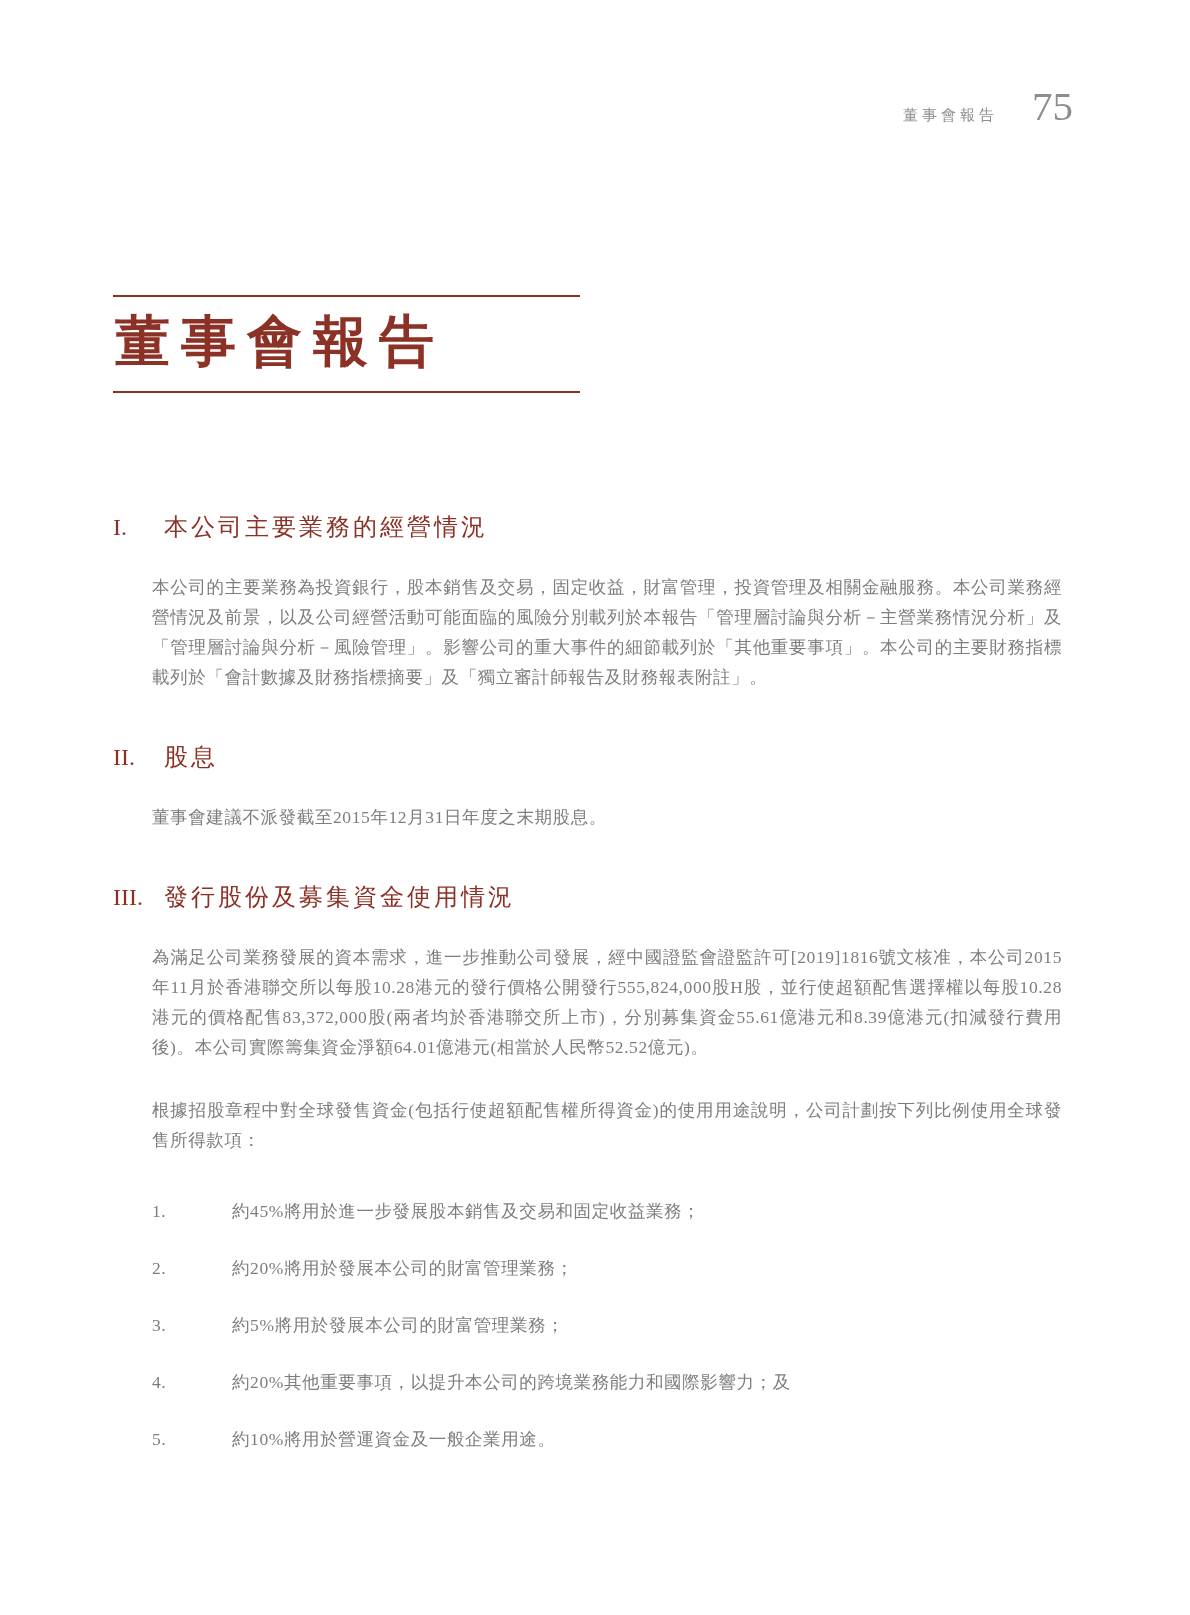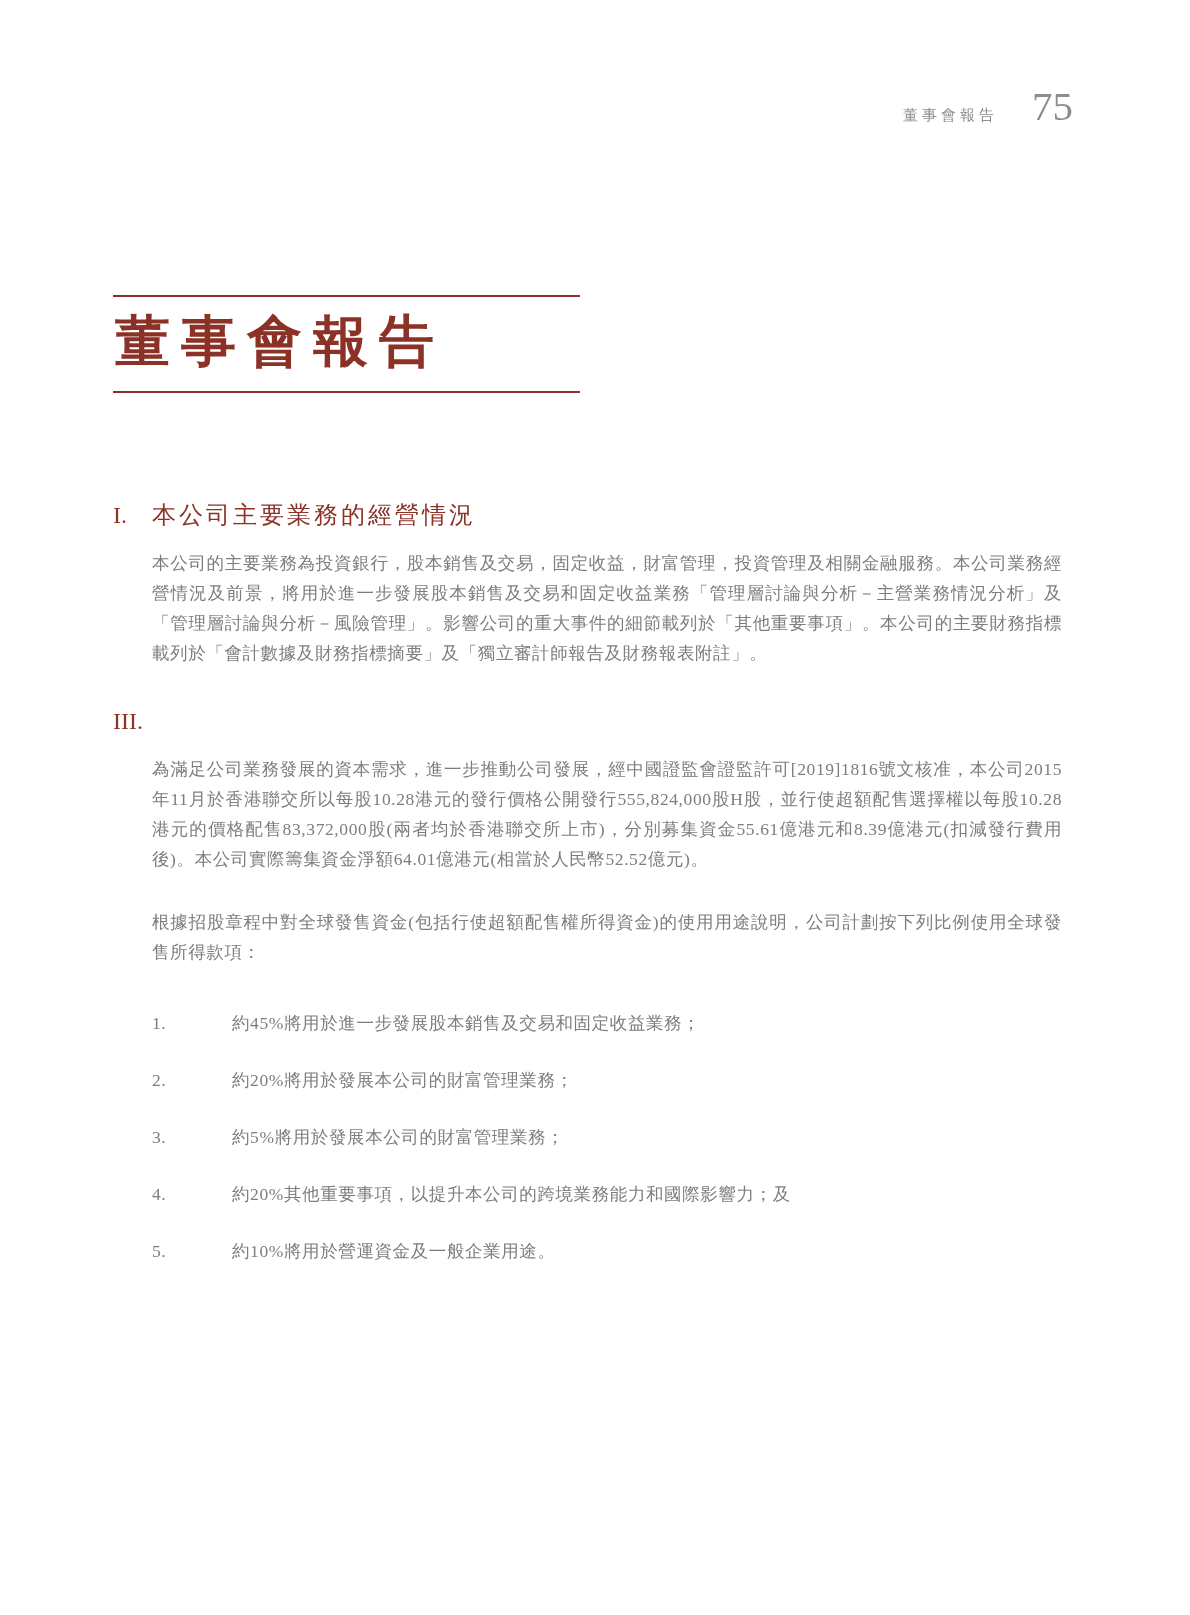--- a/index.html
+++ b/index.html
@@ -28,21 +28,21 @@
   .doc-title{
     margin:0;color:var(--accent);font-size:55px;line-height:1.05;
     font-weight:bold;letter-spacing:11px;
   }
   .content{margin:106px 128px 0 113px;}
   .sec{margin-top:0;}
   .sec + .sec{margin-top:37px;}
   .sec-heading{display:flex;align-items:baseline;color:var(--accent);}
   .sec-num{flex:none;width:39px;font-size:24px;line-height:32px;}
   .sec-heading h2{
-    margin:0;font-size:24px;line-height:32px;font-weight:normal;
+    margin:12px;font-size:24px;line-height:32px;font-weight:normal;
     color:var(--accent);letter-spacing:3px;
   }
   .sec-body{margin-left:39px;}
   .body-para{
     margin:17px 0 0 0;font-size:17.5px;line-height:30px;
     color:var(--body-gray);text-align:justify;letter-spacing:0.6px;
   }
   .body-para.second{margin-top:33px;}
   .use-list{margin:41px 0 0 0;padding:0;list-style:none;}
   .use-item{
@@ -68,28 +68,38 @@
   </div>
 
   <main class="content">
 
     <section class="sec">
       <div class="sec-heading">
         <span class="sec-num">I.</span>
         <h2>本公司主要業務的經營情況</h2>
       </div>
       <div class="sec-body">
-        <p class="body-para">本公司的主要業務為投資銀行，股本銷售及交易，固定收益，財富管理，投資管理及相關金融服務。本公司業務經營情況及前景，將用於進一步發展股本銷售及交易和固定收益業務「管理層討論與分析－主營業務情況分析」及「管理層討論與分析－風險管理」。影響公司的重大事件的細節載列於「其他重要事項」。本公司的主要財務指標載列於「會計數據及財務指標摘要」及「獨立審計師報告及財務報表附註」。</p>
+        <p class="body-para">本公司的主要業務為投資銀行，股本銷售及交易，固定收益，財富管理，投資管理及相關金融服務。本公司業務經營情況及前景，以及公司經營活動可能面臨的風險分別載列於本報告「管理層討論與分析－主營業務情況分析」及「管理層討論與分析－風險管理」。影響公司的重大事件的細節載列於「其他重要事項」。本公司的主要財務指標載列於「會計數據及財務指標摘要」及「獨立審計師報告及財務報表附註」。</p>
       </div>
     </section>
 
+    <section class="sec">
+      <div class="sec-heading">
+        <span class="sec-num">II.</span>
+        <h2>股息</h2>
+      </div>
+      <div class="sec-body">
+        <p class="body-para">董事會建議不派發截至2015年12月31日年度之末期股息。</p>
+      </div>
+    </section>
 
     <section class="sec">
       <div class="sec-heading">
         <span class="sec-num">III.</span>
+        <h2>發行股份及募集資金使用情況</h2>
       </div>
       <div class="sec-body">
         <p class="body-para">為滿足公司業務發展的資本需求，進一步推動公司發展，經中國證監會證監許可[2019]1816號文核准，本公司2015年11月於香港聯交所以每股10.28港元的發行價格公開發行555,824,000股H股，並行使超額配售選擇權以每股10.28港元的價格配售83,372,000股(兩者均於香港聯交所上市)，分別募集資金55.61億港元和8.39億港元(扣減發行費用後)。本公司實際籌集資金淨額64.01億港元(相當於人民幣52.52億元)。</p>
         <p class="body-para second">根據招股章程中對全球發售資金(包括行使超額配售權所得資金)的使用用途說明，公司計劃按下列比例使用全球發售所得款項：</p>
         <ol class="use-list">
           <li class="use-item">
             <span class="use-num">1.</span>
             <span class="use-text">約45%將用於進一步發展股本銷售及交易和固定收益業務；</span>
           </li>
           <li class="use-item">

